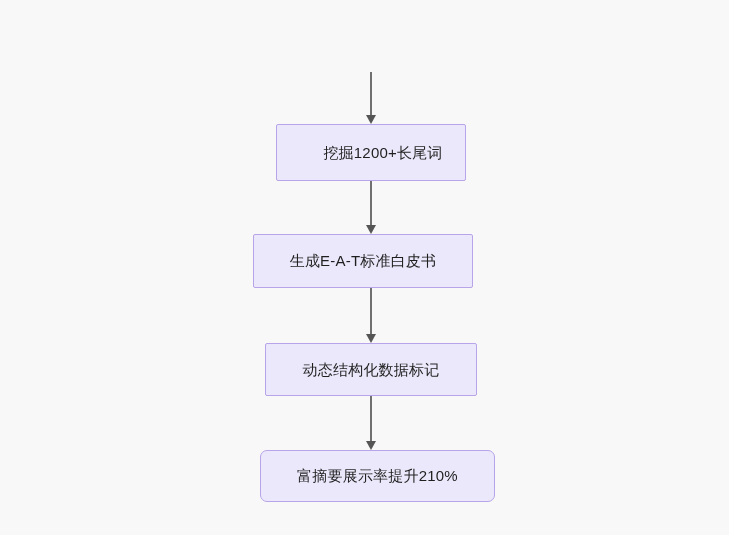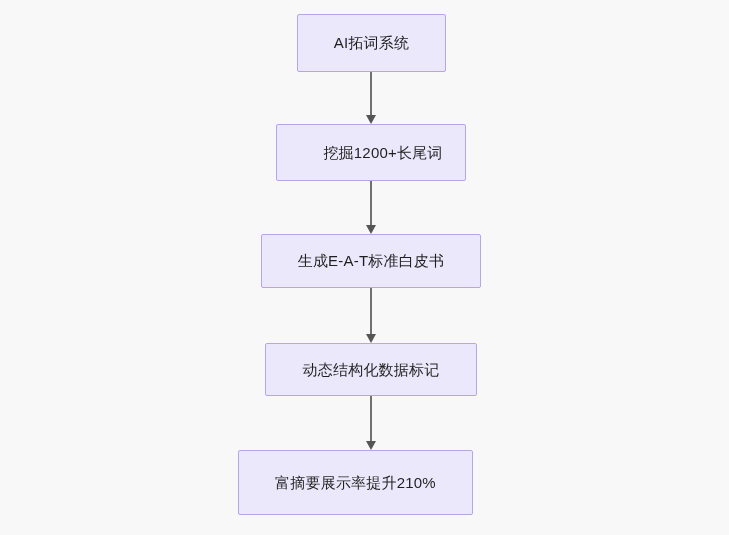--- a/index.html
+++ b/index.html
@@ -80,33 +80,30 @@
   <div class="edge" style="left:361px; top:288px; width:20px; height:55px;">
     <div class="edge-line" style="height:49px;"></div>
     <div class="edge-arrow"></div>
   </div>
 
   <div class="edge" style="left:361px; top:396px; width:20px; height:54px;">
     <div class="edge-line" style="height:48px;"></div>
     <div class="edge-arrow"></div>
   </div>
 
-  <div class="node" style="left:297px; top:14px; width:149px; height:58px;">
-    <span class="node-label">AI拓词系统</span>
-  </div>
 
   <div class="node" style="left:276px; top:124px; width:190px; height:57px;padding-left:24px;">
     <span class="node-label">挖掘1200+长尾词</span>
   </div>
 
-  <div class="node" style="left:261px; top:234px; width:220px; height:54px;">
+  <div class="node" style="left:253px; top:234px; width:220px; height:54px;">
     <span class="node-label">生成E-A-T标准白皮书</span>
   </div>
 
   <div class="node" style="left:265px; top:343px; width:212px; height:53px;">
     <span class="node-label">动态结构化数据标记</span>
   </div>
 
-  <div class="node" style="left:238px; top:450px; width:235px; height:65px;">
+  <div class="node" style="left:260px; top:450px; width:235px; height:52px;border-radius:7px;">
     <span class="node-label">富摘要展示率提升210%</span>
   </div>
 
 </div>
 
 </body></html>

